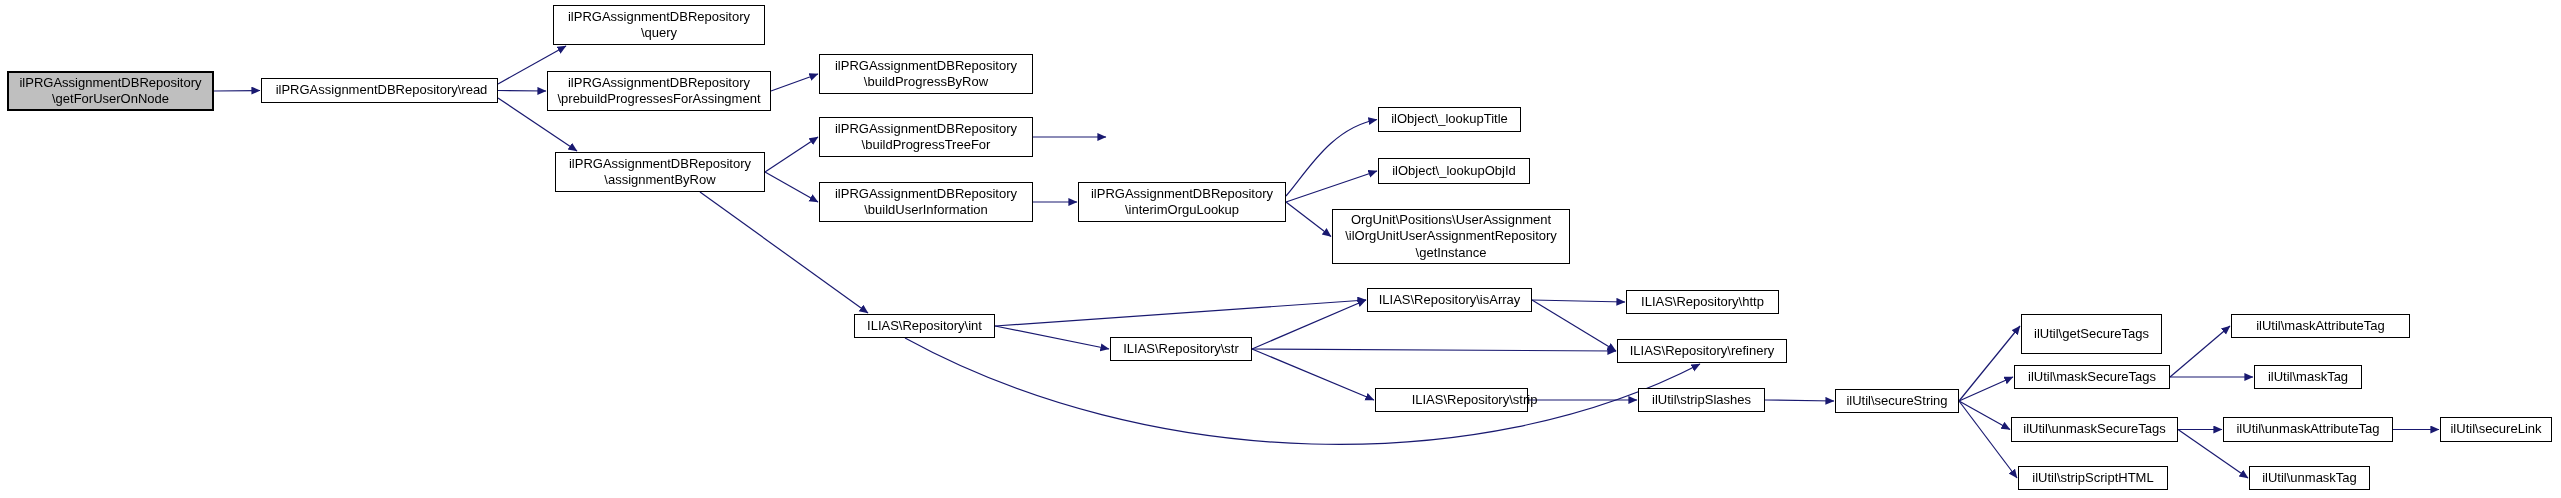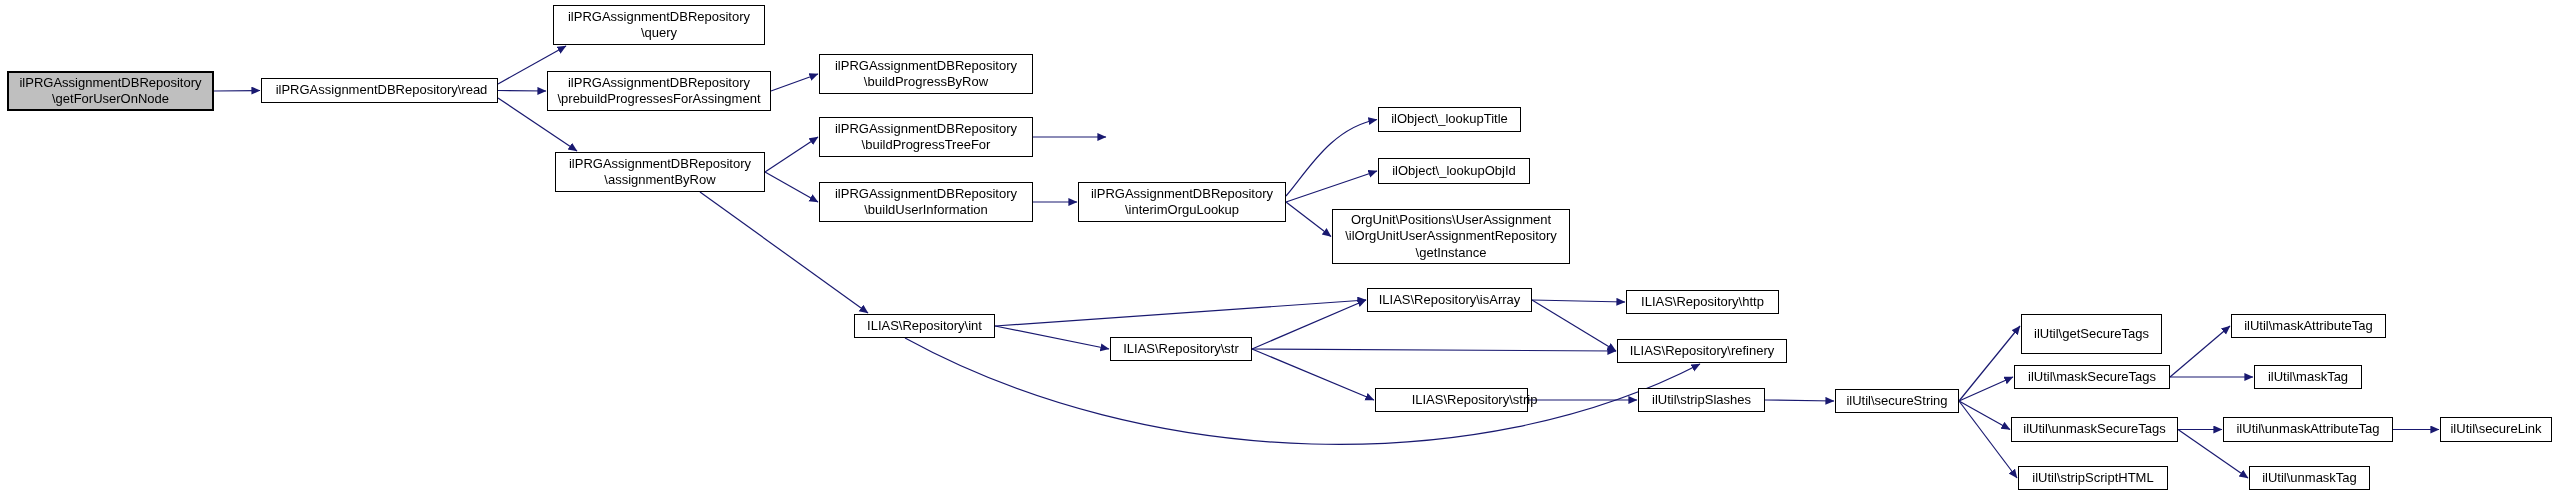--- a/index.html
+++ b/index.html
@@ -112,21 +112,21 @@
 \getInstance</span></div>
     <div class="node" style="left: 854px; top: 314px; width: 141px; height: 24px;"><span>ILIAS\Repository\int</span></div>
     <div class="node" style="left: 1110px; top: 337px; width: 142px; height: 24px;"><span>ILIAS\Repository\str</span></div>
     <div class="node" style="left: 1367px; top: 288px; width: 165px; height: 24px;"><span>ILIAS\Repository\isArray</span></div>
     <div class="node" style="left: 1626px; top: 290px; width: 153px; height: 24px;"><span>ILIAS\Repository\http</span></div>
     <div class="node" style="left: 1617px; top: 339px; width: 170px; height: 24px;"><span>ILIAS\Repository\refinery</span></div>
     <div class="node" style="left: 1375px; top: 388px; width: 153px; height: 24px; padding-left: 48px;"><span>ILIAS\Repository\strip</span></div>
     <div class="node" style="left: 1638px; top: 388px; width: 127px; height: 24px;"><span>ilUtil\stripSlashes</span></div>
     <div class="node" style="left: 1835px; top: 389px; width: 124px; height: 24px;"><span>ilUtil\secureString</span></div>
     <div class="node" style="left: 2021px; top: 314px; width: 141px; height: 40px;"><span>ilUtil\getSecureTags</span></div>
-    <div class="node" style="left: 2231px; top: 314px; width: 155px; height: 24px;"><span>ilUtil\maskAttributeTag</span></div>
+    <div class="node" style="left: 2231px; top: 314px; width: 179px; height: 24px;"><span>ilUtil\maskAttributeTag</span></div>
     <div class="node" style="left: 2014px; top: 365px; width: 156px; height: 24px;"><span>ilUtil\maskSecureTags</span></div>
     <div class="node" style="left: 2254px; top: 365px; width: 108px; height: 24px;"><span>ilUtil\maskTag</span></div>
     <div class="node" style="left: 2011px; top: 417px; width: 167px; height: 25px;"><span>ilUtil\unmaskSecureTags</span></div>
     <div class="node" style="left: 2223px; top: 417px; width: 170px; height: 25px;"><span>ilUtil\unmaskAttributeTag</span></div>
     <div class="node" style="left: 2440px; top: 417px; width: 112px; height: 25px;"><span>ilUtil\secureLink</span></div>
     <div class="node" style="left: 2018px; top: 466px; width: 150px; height: 24px;"><span>ilUtil\stripScriptHTML</span></div>
     <div class="node" style="left: 2249px; top: 466px; width: 121px; height: 24px;"><span>ilUtil\unmaskTag</span></div>
   </div>
 
 </body></html>

